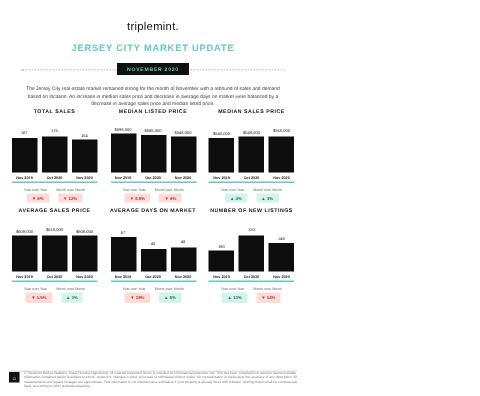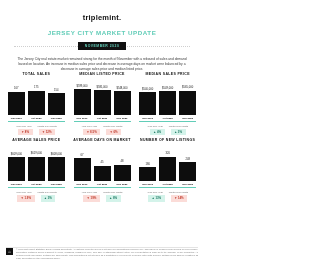--- a/index.html
+++ b/index.html
@@ -5,21 +5,21 @@
   html,body{margin:0;padding:0;}
   body{
     width:204px;height:264px;background:#ffffff;
     font-family:"Liberation Sans", sans-serif;
     color:#1a1a1a;overflow:hidden;
   }
   .page{width:204px;height:264px;position:relative;box-sizing:border-box;padding:0;}
 
   
   .brand{
-    text-align:center;font-size:7.5px;font-weight:bold;letter-spacing:.2px;
+    text-align:center;font-size:7.5px;font-weight:normal;letter-spacing:.2px;
     color:#111;padding-top:13px;line-height:9px;
   }
   .subtitle{
     text-align:center;font-size:6.2px;font-weight:bold;letter-spacing:.55px;
     color:#62cdb8;margin-top:7px;line-height:8px;
   }
   .badge-wrap{display:flex;justify-content:center;margin-top:5px;position:relative;}
   .badge-rule{
     position:absolute;left:14px;right:14px;top:50%;height:0;
     border-top:1px dotted #cfcfcf;z-index:0;

